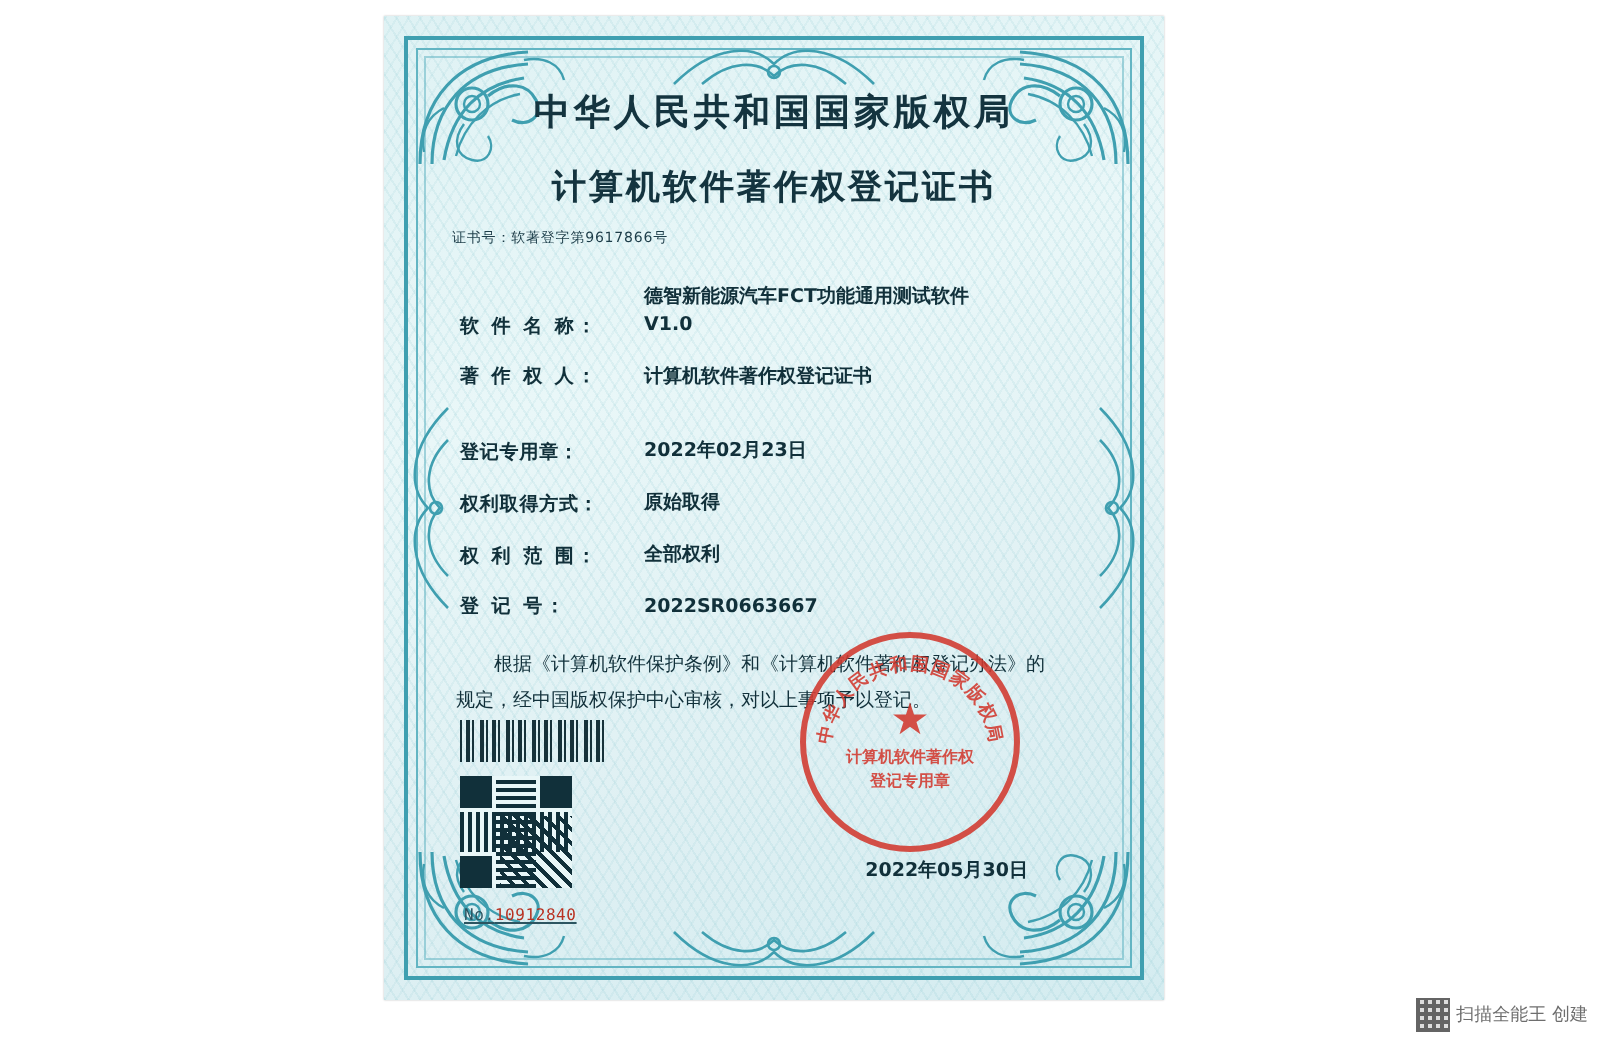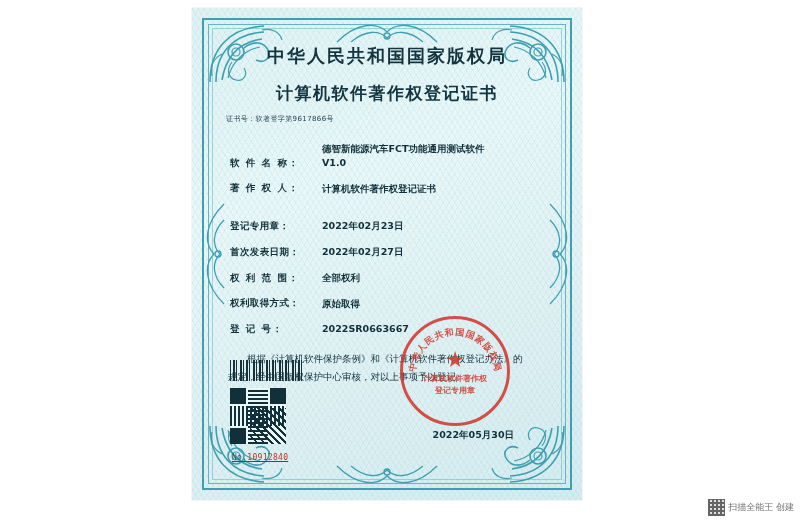--- a/index.html
+++ b/index.html
@@ -421,33 +421,29 @@
         <div class="field-value">计算机软件著作权登记证书</div>
       </div>
 
       <div class="spacer-big"></div>
 
       <div class="field-row">
         <div class="field-label wide">登记专用章：</div>
         <div class="field-value">2022年02月23日</div>
       </div>
 
+
       <div class="field-row">
-        <div class="field-label wide">首次发表日期：</div>
-        <div class="field-value">2022年02月27日</div>
+        <div class="field-label wide">权利取得方式：</div>
+        <div class="field-value">原始取得</div>
       </div>
 
       <div class="field-row">
         <div class="field-label">权 利 范 围：</div>
         <div class="field-value">全部权利</div>
-      </div>
-
-      <div class="field-row">
-        <div class="field-label wide">权利取得方式：</div>
-        <div class="field-value">原始取得</div>
       </div>
 
       <div class="field-row">
         <div class="field-label">登 记 号：</div>
         <div class="field-value">2022SR0663667</div>
       </div>
 
     </div>
 
     <div class="statement">

